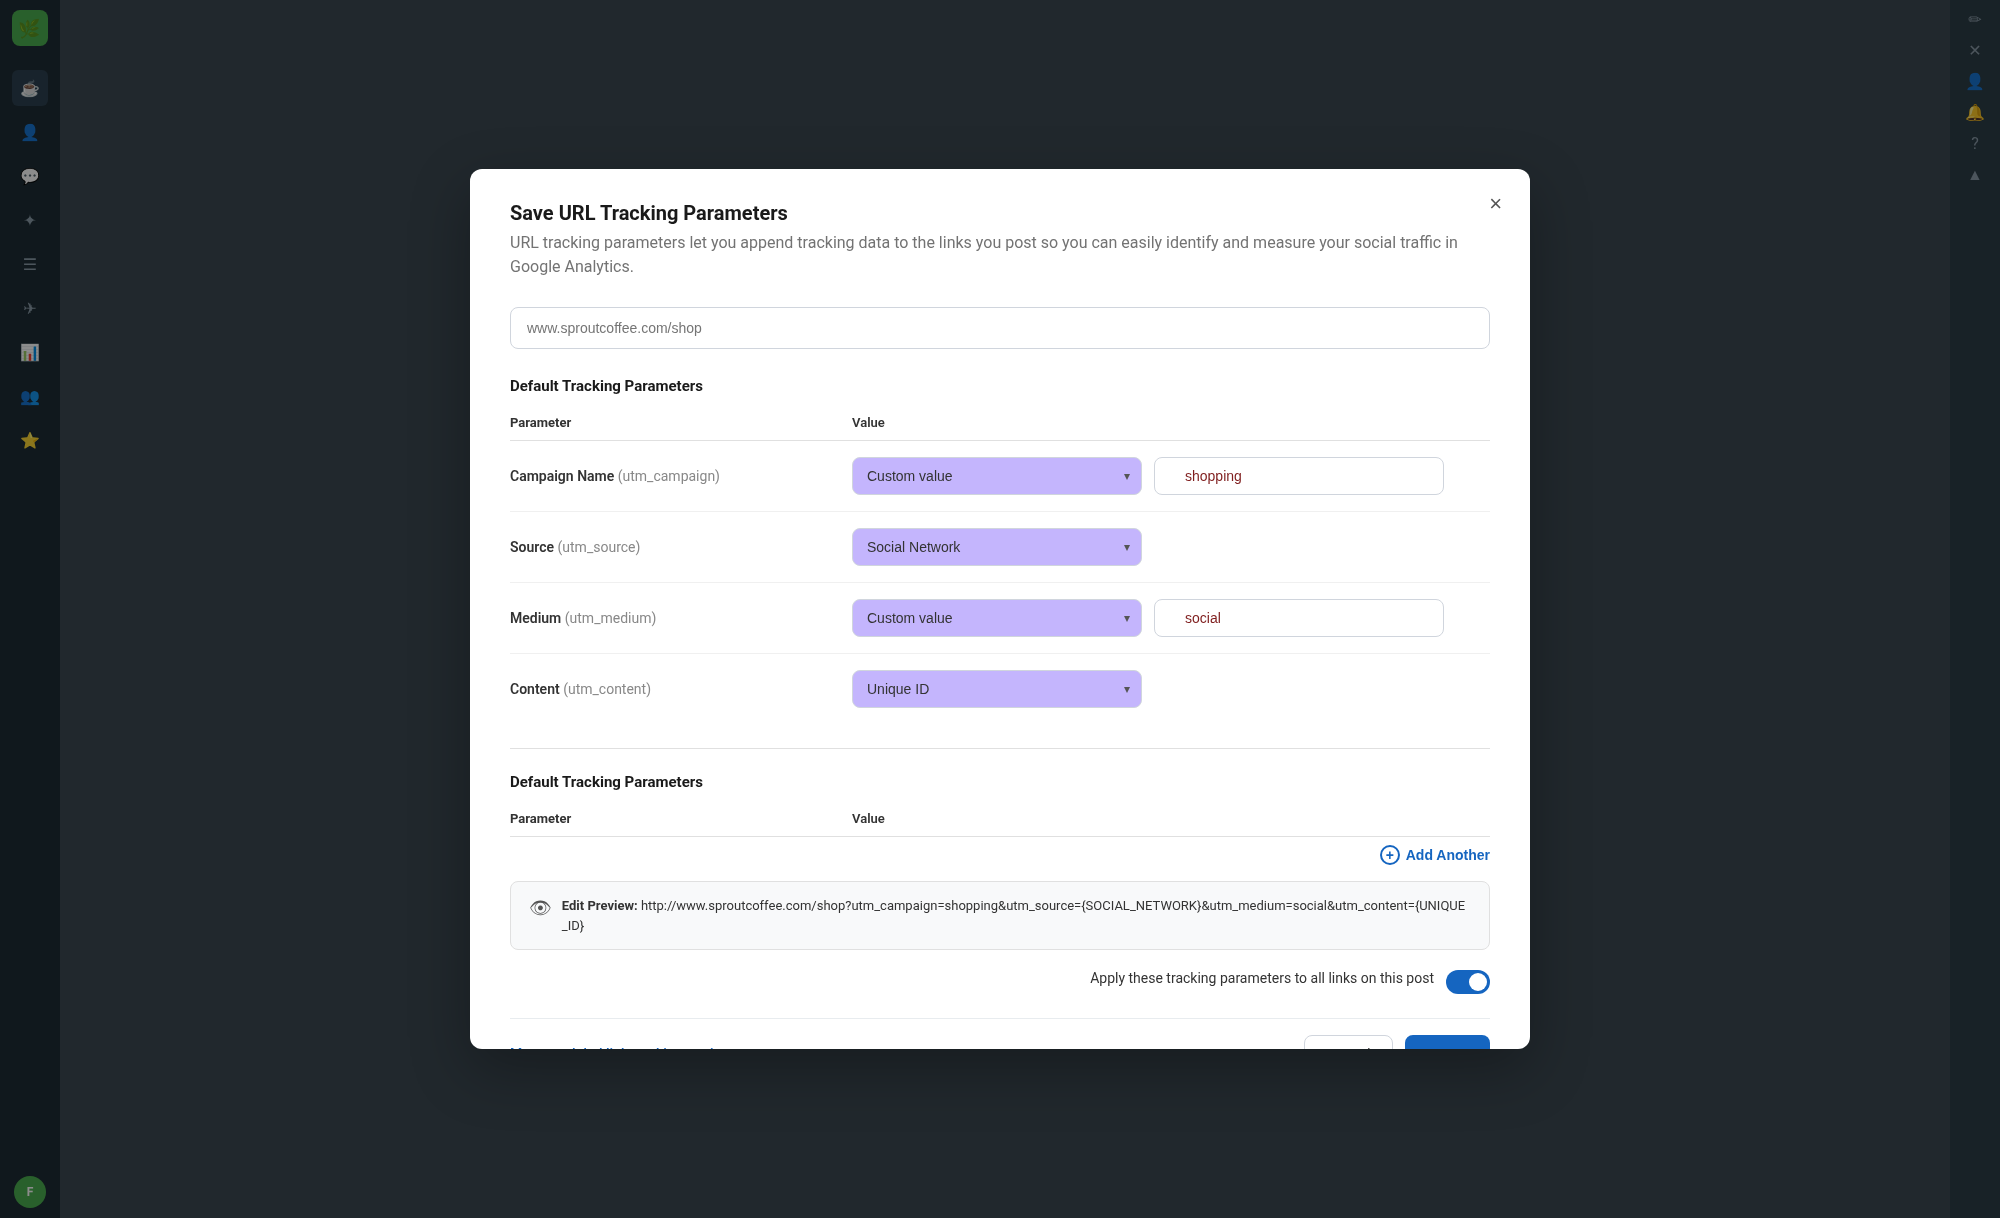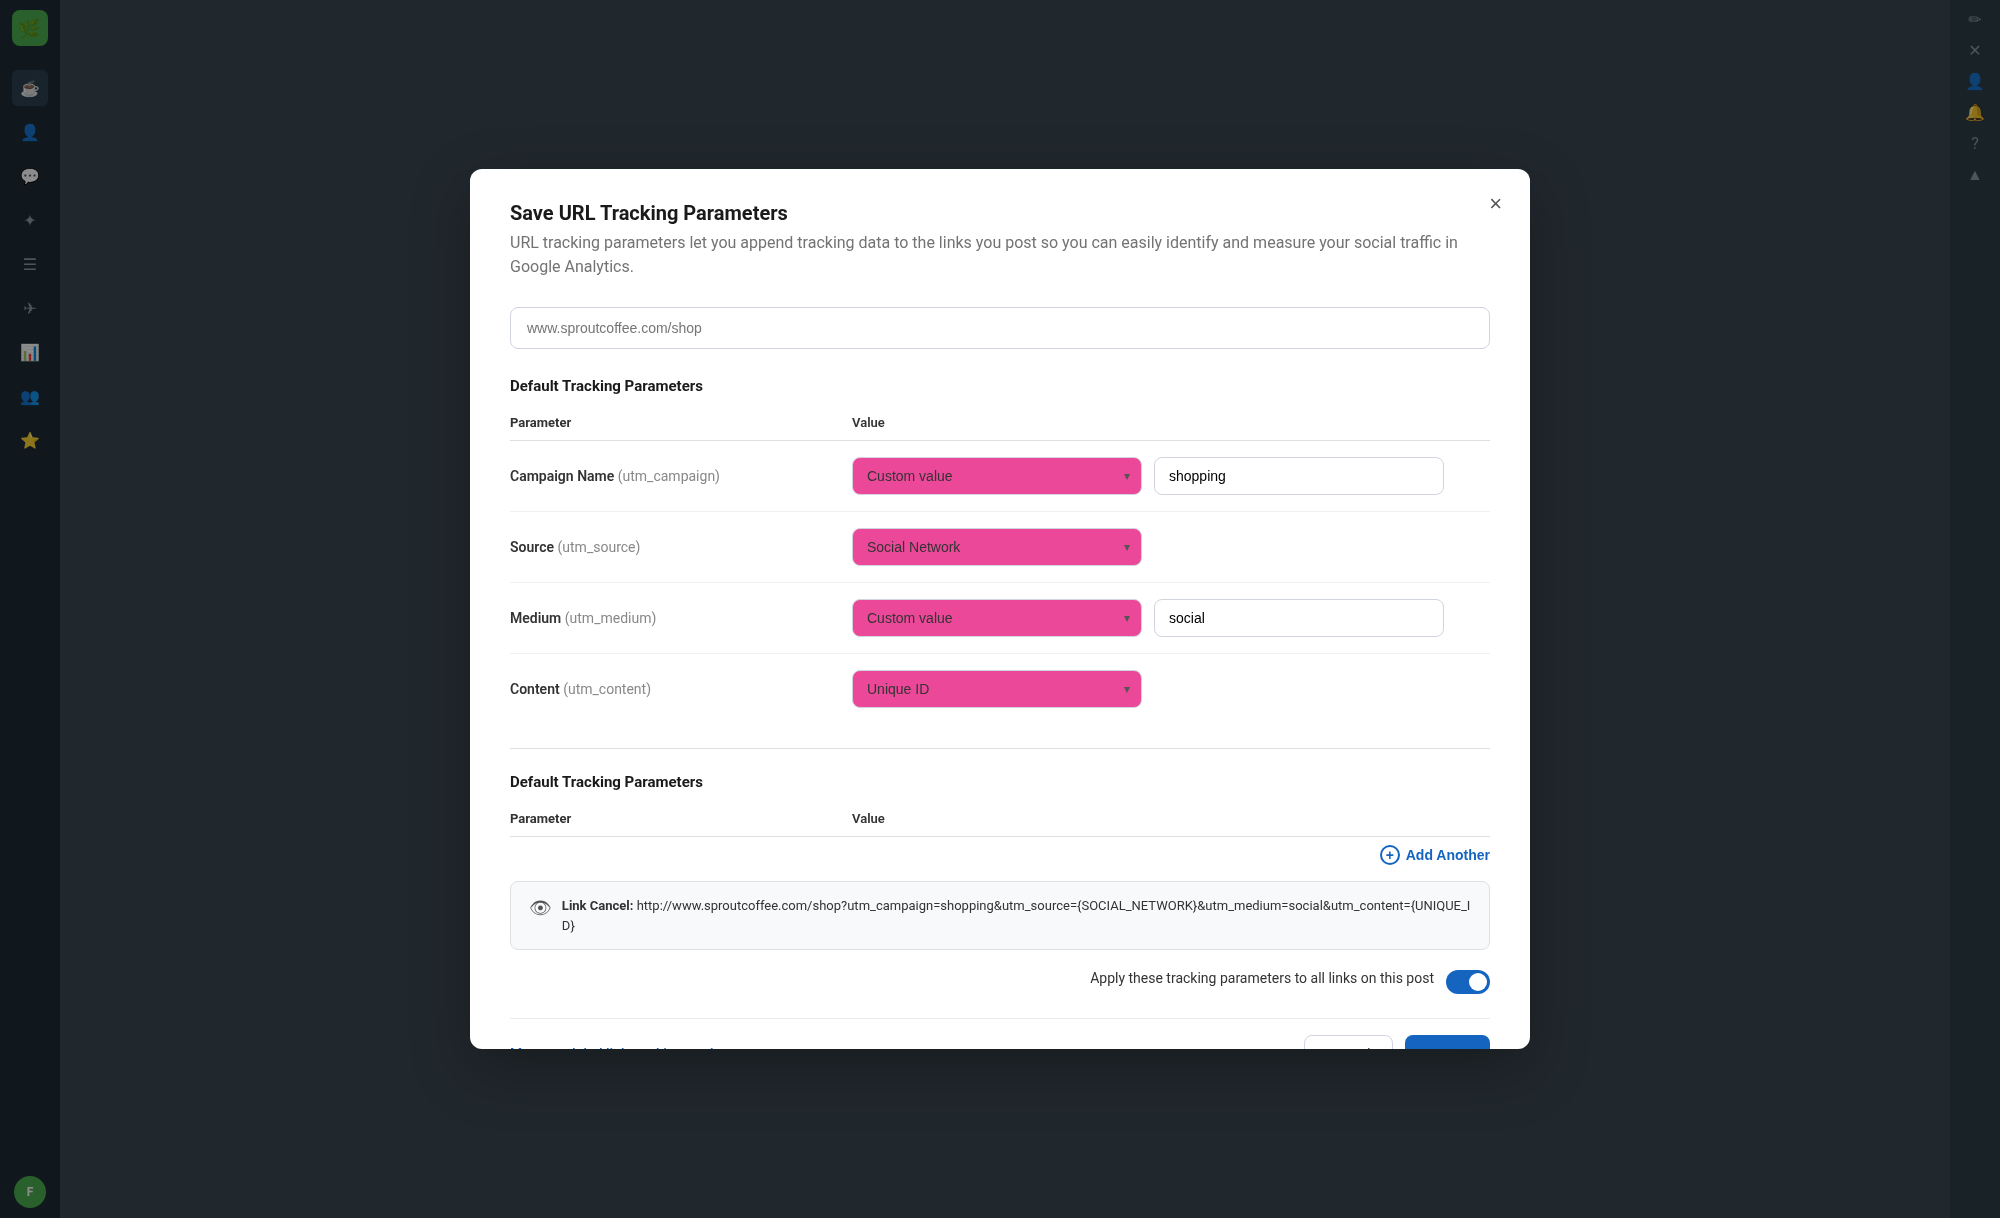--- a/index.html
+++ b/index.html
@@ -199,44 +199,44 @@
       max-width: 290px;
     }
 
     .param-select {
       width: 100%;
       padding: 10px 36px 10px 14px;
       border: 1.5px solid #d0d5dd;
       border-radius: 8px;
       font-size: 14px;
       color: #333;
-      background: #ec4899;
+      background: #c4b5fd;
       appearance: none;
       -webkit-appearance: none;
       cursor: pointer;
       outline: none;
     }
 
     .select-arrow {
       position: absolute;
       right: 12px;
       top: 50%;
       transform: translateY(-50%);
       pointer-events: none;
       color: #555;
       font-size: 12px;
     }
 
     .param-input {
       flex: 1;
-      padding: 10px 14px;
+      padding: 10px 30px;
       border: 1.5px solid #d0d5dd;
       border-radius: 8px;
       font-size: 14px;
-      color: #000000;
+      color: #7f1d1d;
       outline: none;
       max-width: 290px;
     }
 
     
     .section-divider {
       height: 1px;
       background: #e0e0e0;
       margin: 24px 0;
     }
@@ -530,21 +530,21 @@
       <button class="add-another-btn">
         <div class="add-icon">+</div>
         <span>Add Another</span>
       </button>
     </div>
 
     
     <div class="link-preview-box">
       <span class="eye-icon">👁</span>
       <div class="preview-text">
-        <span class="preview-label">Link Cancel:</span>
+        <span class="preview-label">Edit Preview:</span>
         <span>http://www.sproutcoffee.com/shop?utm_campaign=shopping&amp;utm_source={SOCIAL_NETWORK}&amp;utm_medium=social&amp;utm_content={UNIQUE_ID}</span>
       </div>
     </div>
 
     
     <div class="apply-row">
       <span class="apply-text">Apply these tracking parameters to all links on this post</span>
       <label class="toggle">
         <input type="checkbox" checked="" style="">
         <span class="toggle-slider"></span>

